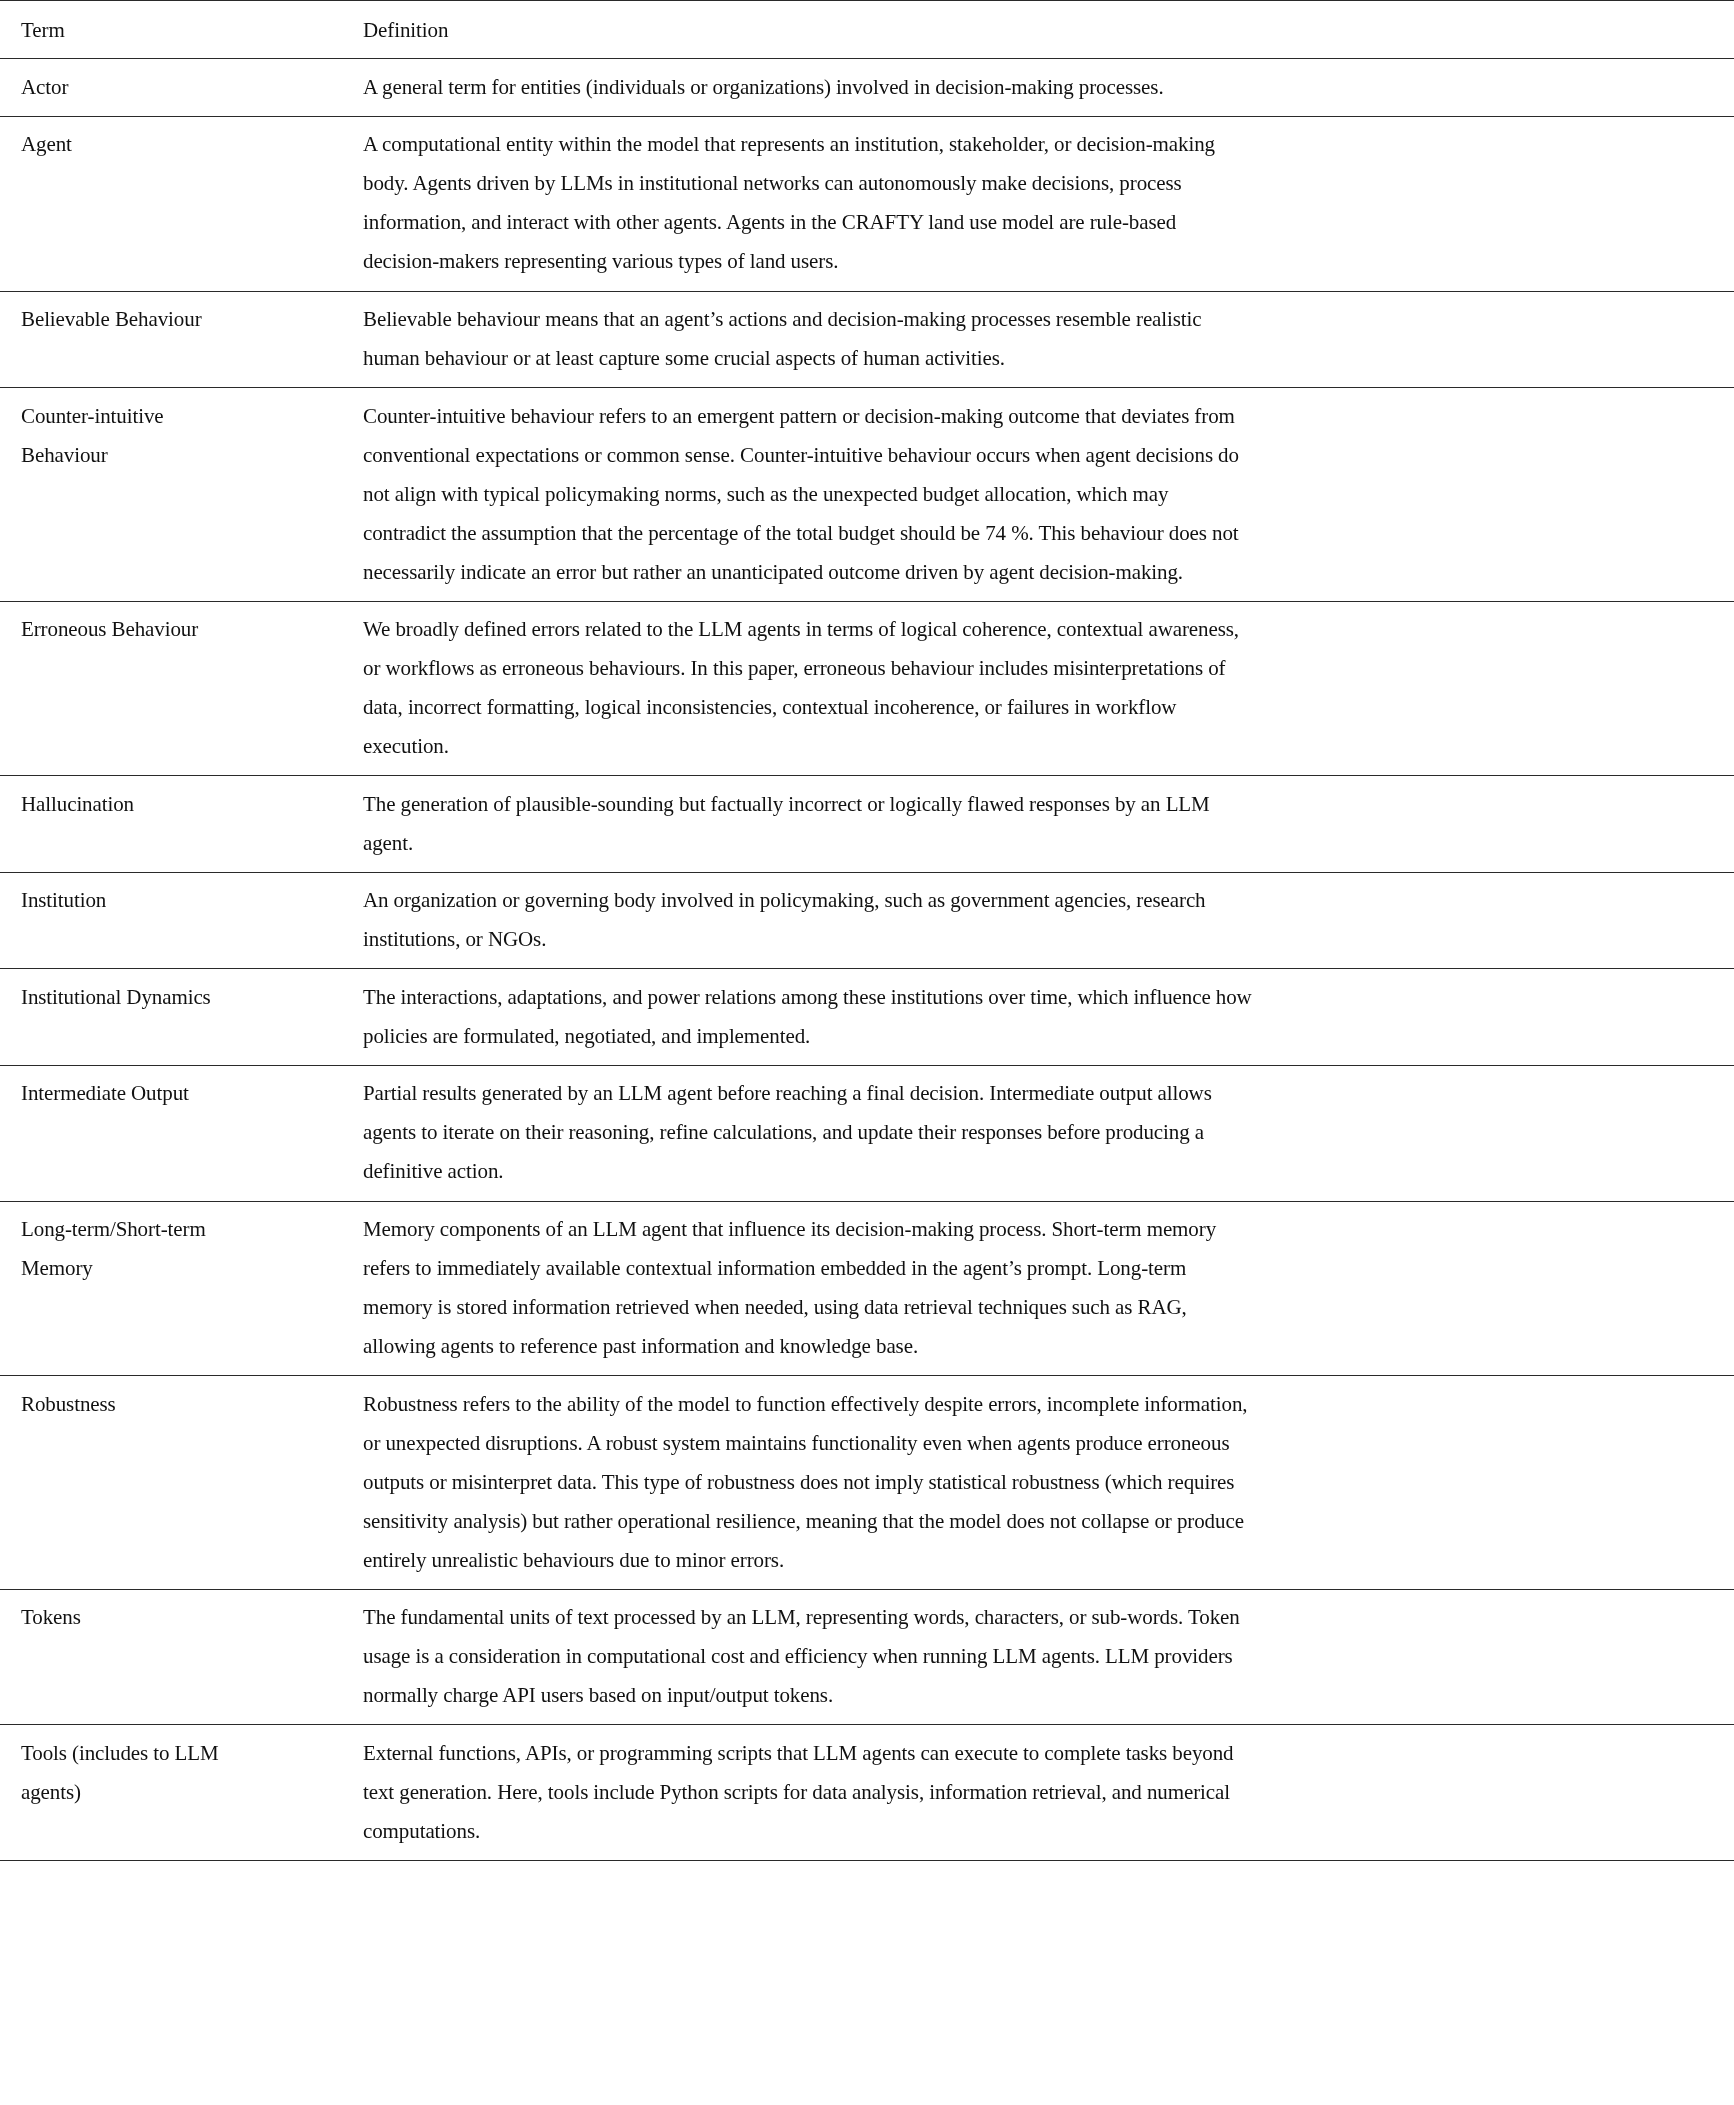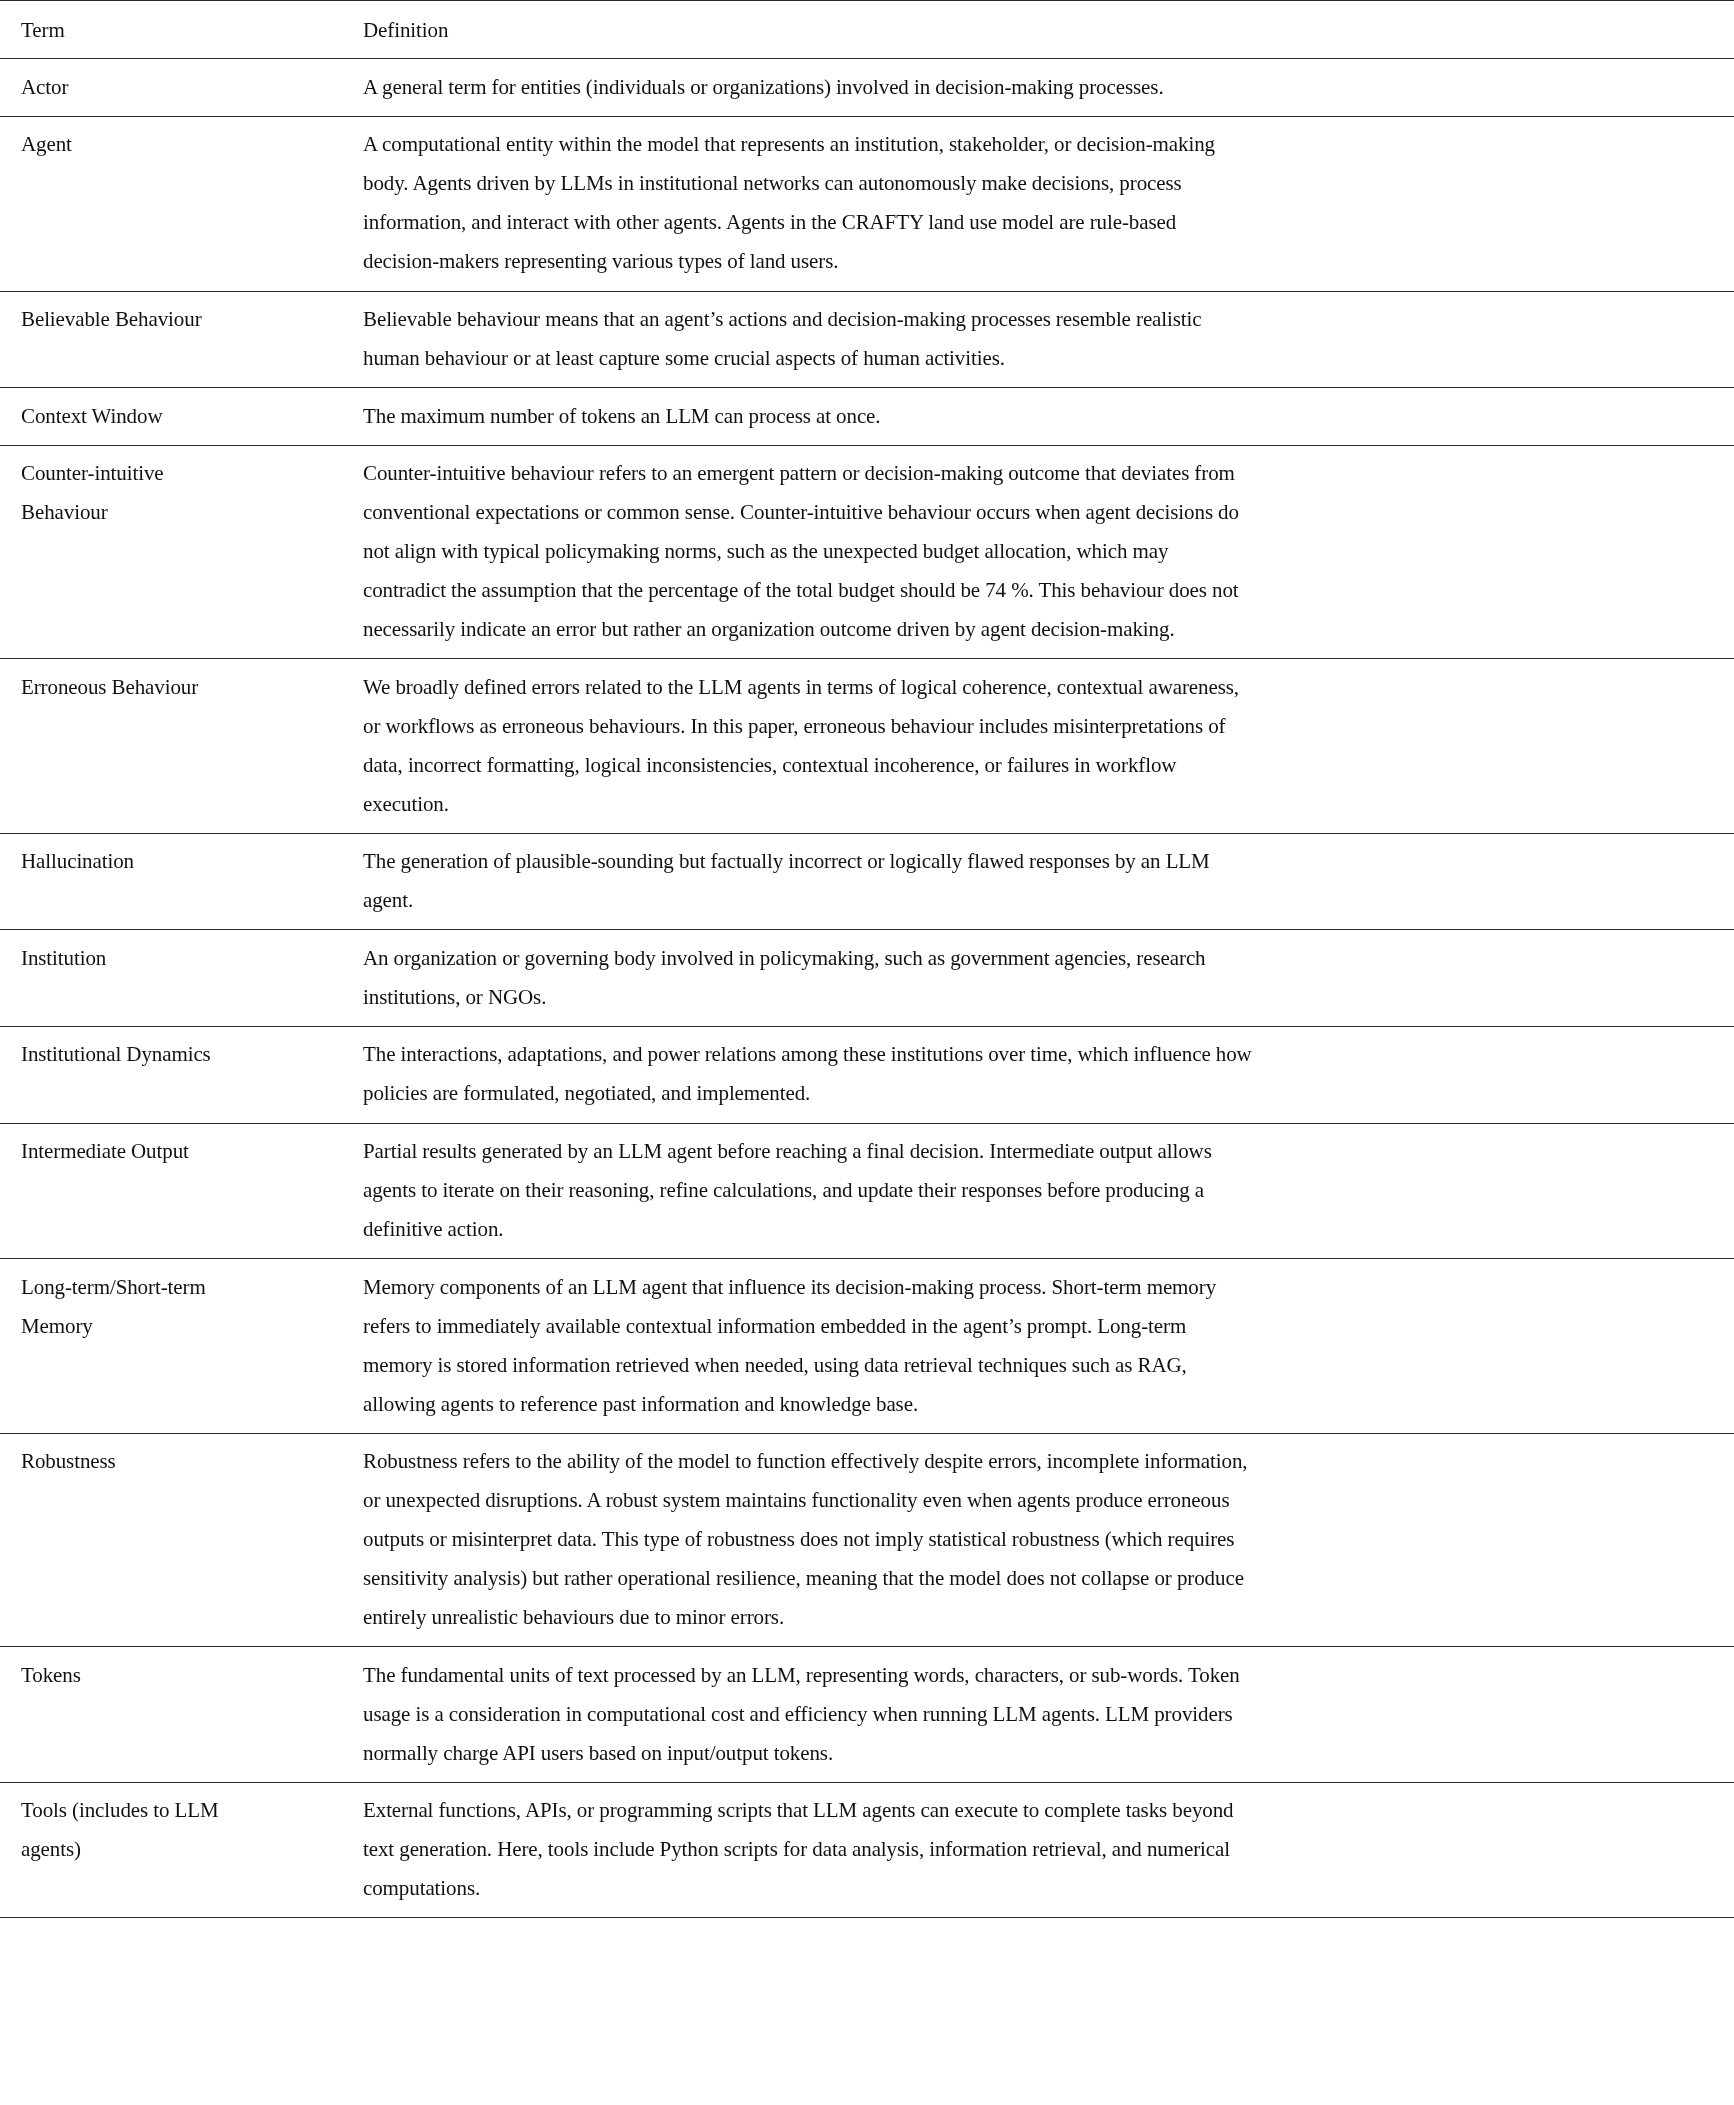--- a/index.html
+++ b/index.html
@@ -72,37 +72,29 @@
         <td class="term">
           <span class="line">Believable Behaviour</span>
         </td>
         <td class="def">
           <span class="line">Believable behaviour means that an agent’s actions and decision-making processes resemble realistic</span>
           <span class="line">human behaviour or at least capture some crucial aspects of human activities.</span>
         </td>
       </tr>
       <tr>
         <td class="term">
-          <span class="line">Context Window</span>
-        </td>
-        <td class="def">
-          <span class="line">The maximum number of tokens an LLM can process at once.</span>
-        </td>
-      </tr>
-      <tr>
-        <td class="term">
           <span class="line">Counter-intuitive</span>
           <span class="line">Behaviour</span>
         </td>
         <td class="def">
           <span class="line">Counter-intuitive behaviour refers to an emergent pattern or decision-making outcome that deviates from</span>
           <span class="line">conventional expectations or common sense. Counter-intuitive behaviour occurs when agent decisions do</span>
           <span class="line">not align with typical policymaking norms, such as the unexpected budget allocation, which may</span>
           <span class="line">contradict the assumption that the percentage of the total budget should be 74 %. This behaviour does not</span>
-          <span class="line">necessarily indicate an error but rather an organization outcome driven by agent decision-making.</span>
+          <span class="line">necessarily indicate an error but rather an unanticipated outcome driven by agent decision-making.</span>
         </td>
       </tr>
       <tr>
         <td class="term">
           <span class="line">Erroneous Behaviour</span>
         </td>
         <td class="def">
           <span class="line">We broadly defined errors related to the LLM agents in terms of logical coherence, contextual awareness,</span>
           <span class="line">or workflows as erroneous behaviours. In this paper, erroneous behaviour includes misinterpretations of</span>
           <span class="line">data, incorrect formatting, logical inconsistencies, contextual incoherence, or failures in workflow</span>

